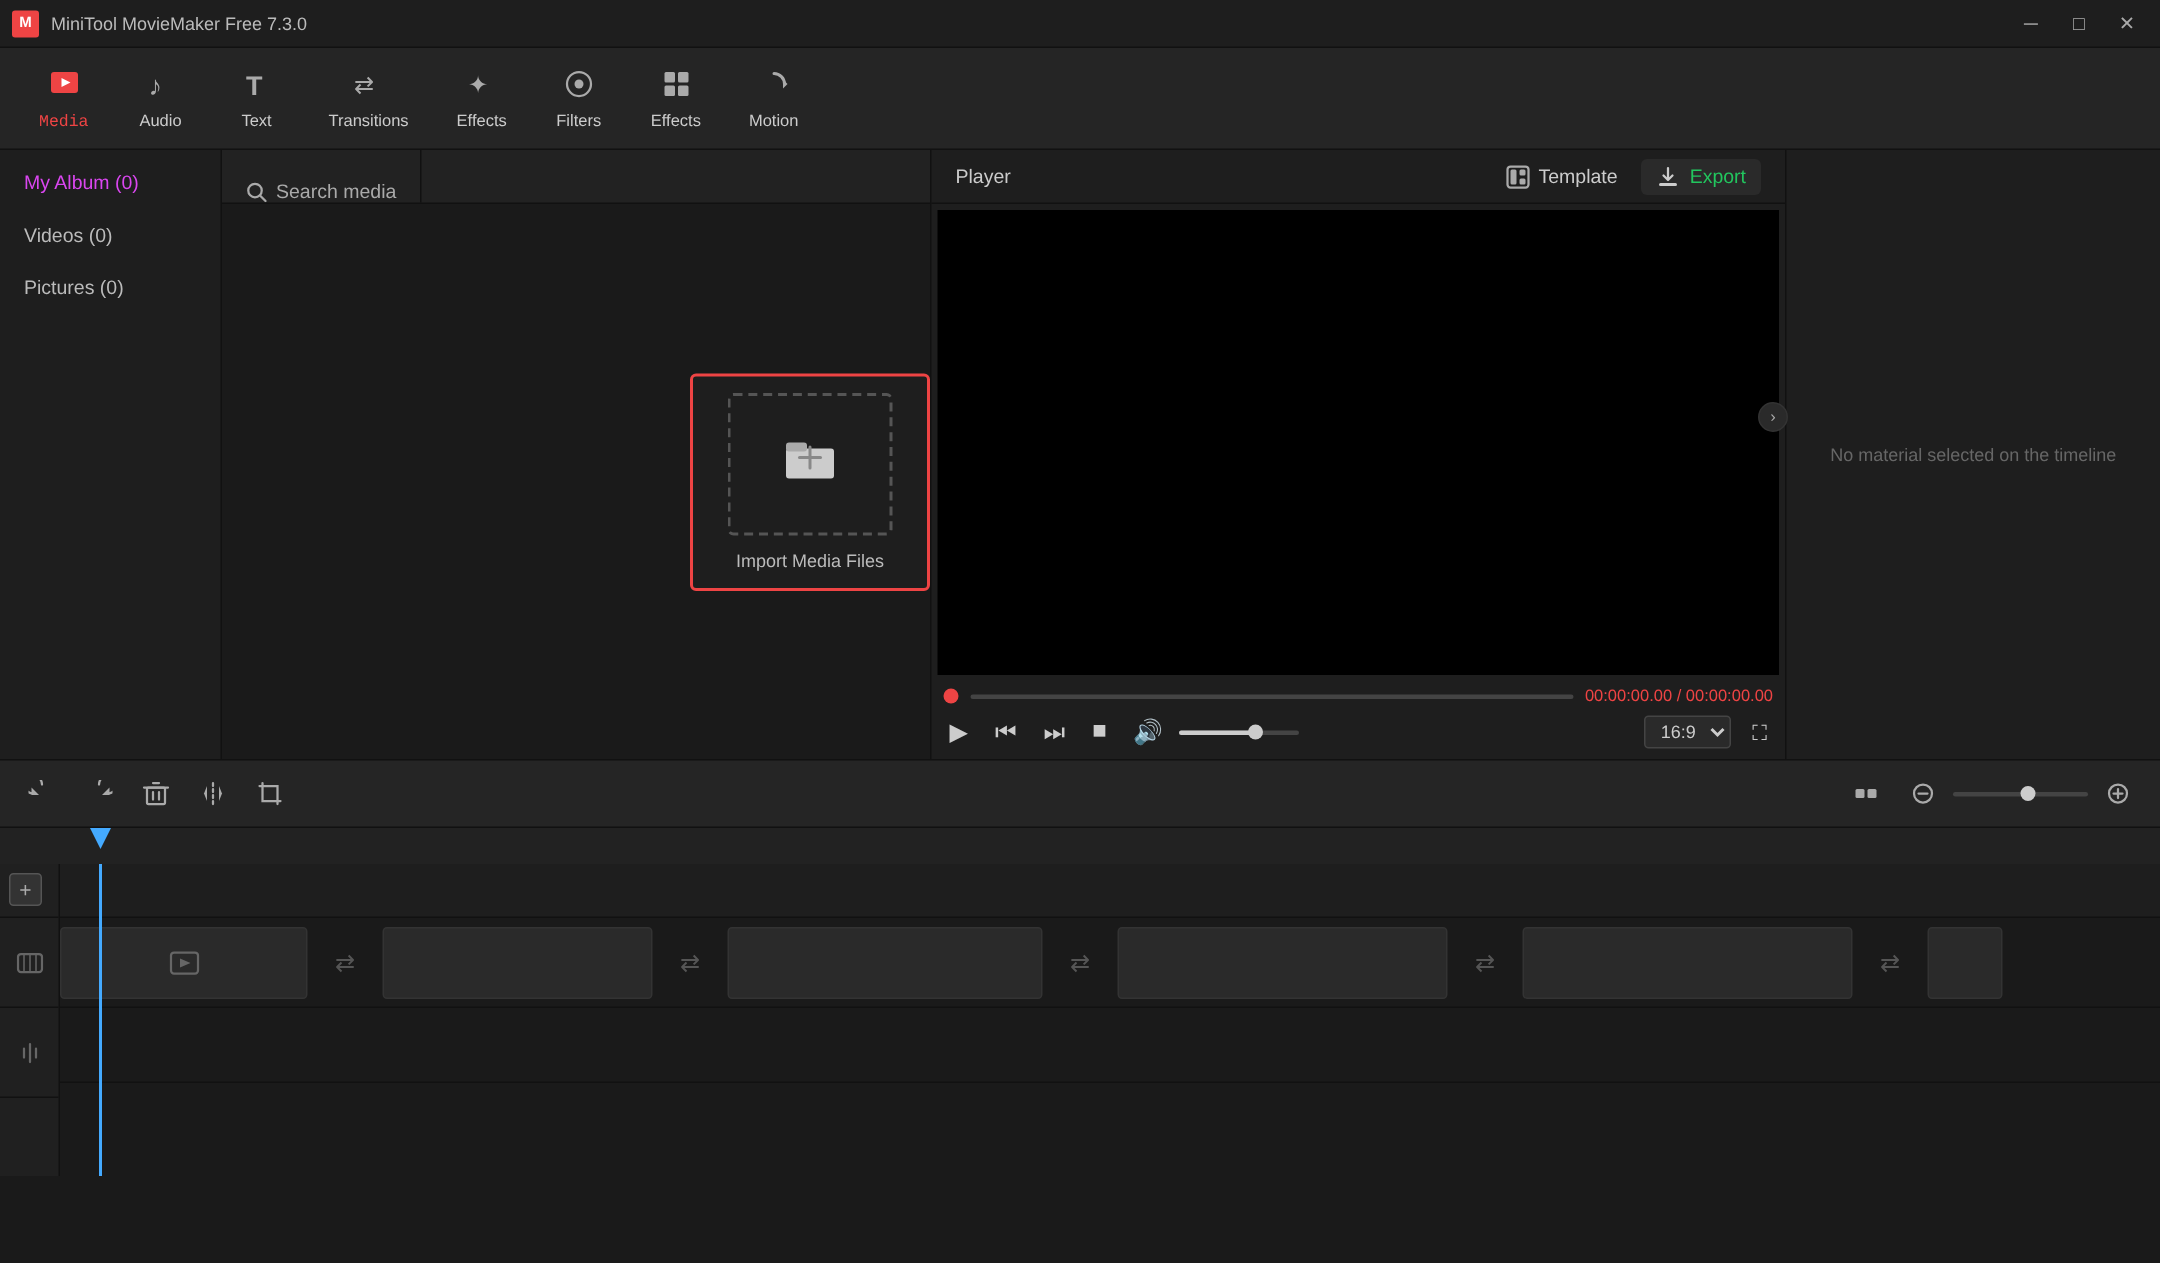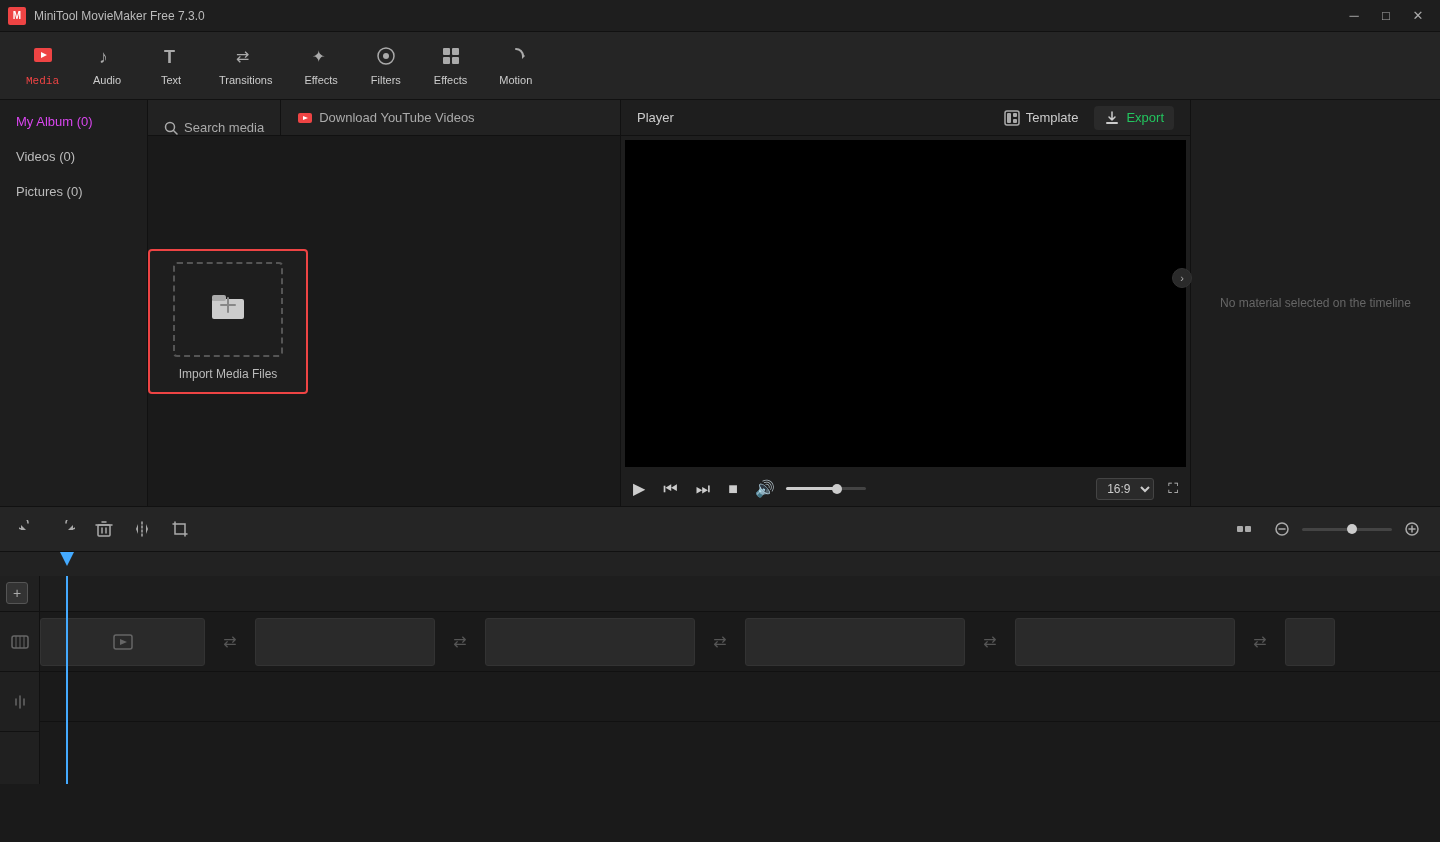--- a/index.html
+++ b/index.html
@@ -152,21 +152,21 @@
       padding: 0 16px;
       height: 100%;
       font-size: 13px;
       color: #aaa;
       cursor: pointer;
     }
     #media-content {
       flex: 1;
       display: flex;
       align-items: center;
-      justify-content: flex-start;
+      justify-content: flex-end;
     }
     #import-box {
       width: 160px;
       height: 145px;
       border: 2px solid #e44;
       border-radius: 4px;
       display: flex;
       flex-direction: column;
       align-items: center;
       justify-content: center;
@@ -645,27 +645,20 @@
   </div>
 
   <div id="media-area">
     <div id="media-toolbar">
       <div id="search-media-btn">
         <svg width="14" height="14" viewBox="0 0 14 14" fill="none">
           <circle cx="6" cy="6" r="4.5" stroke="#aaa" stroke-width="1.5"></circle>
           <line x1="9.5" y1="9.5" x2="13" y2="13" stroke="#aaa" stroke-width="1.5" stroke-linecap="round"></line>
         </svg>
         <span>Search media</span>
-      </div>
-      <div id="download-youtube-btn">
-        <svg width="16" height="16" viewBox="0 0 16 16" fill="none">
-          <rect x="1" y="3" width="14" height="10" rx="2" fill="#e44"></rect>
-          <polygon points="6,6 11,8 6,10" fill="white"></polygon>
-        </svg>
-        <span>Download YouTube Videos</span>
       </div>
     </div>
     <div id="media-content">
       <div id="import-box">
         <div id="import-inner">
           <div id="import-icon">
             <svg width="36" height="30" viewBox="0 0 36 30" fill="none">
               <rect x="2" y="8" width="32" height="20" rx="2" fill="#ccc"></rect>
               <rect x="2" y="4" width="14" height="6" rx="2" fill="#aaa"></rect>
               <rect x="10" y="13" width="16" height="2" rx="1" fill="#888"></rect>
@@ -695,20 +688,25 @@
           <svg width="16" height="16" viewBox="0 0 16 16" fill="none">
             <path d="M8 2 L8 10 M5 7 L8 10 L11 7" stroke="#ccc" stroke-width="1.5" stroke-linecap="round" stroke-linejoin="round"></path>
             <rect x="2" y="12" width="12" height="2" rx="1" fill="#ccc"></rect>
           </svg>
           <span>Export</span>
         </div>
       </div>
     </div>
     <div id="video-preview"></div>
     <div id="player-timeline">
+      <div id="progress-bar-container">
+        <div id="progress-dot"></div>
+        <div id="progress-track"></div>
+        <span id="time-display">00:00:00.00 / 00:00:00.00</span>
+      </div>
       <div id="player-controls">
         <button class="player-btn">▶</button>
         <button class="player-btn">⏮</button>
         <button class="player-btn">⏭</button>
         <button class="player-btn">■</button>
         <div id="volume-container">
           <button class="player-btn">🔊</button>
           <div id="volume-track">
             <div id="volume-fill"></div>
             <div id="volume-thumb"></div>

